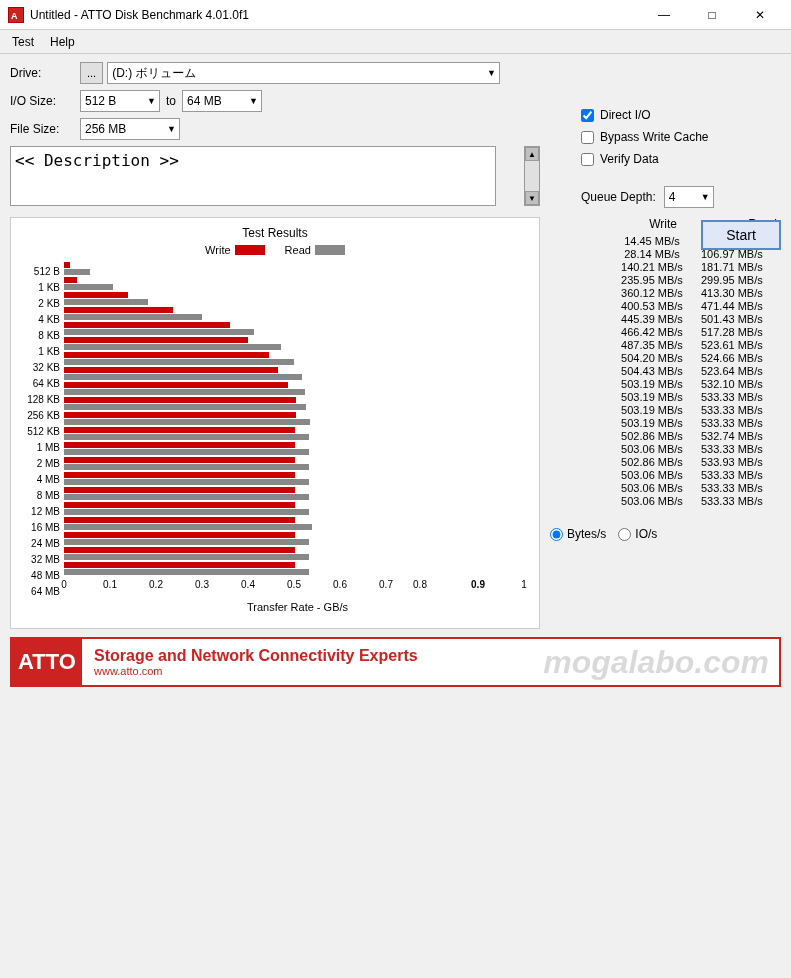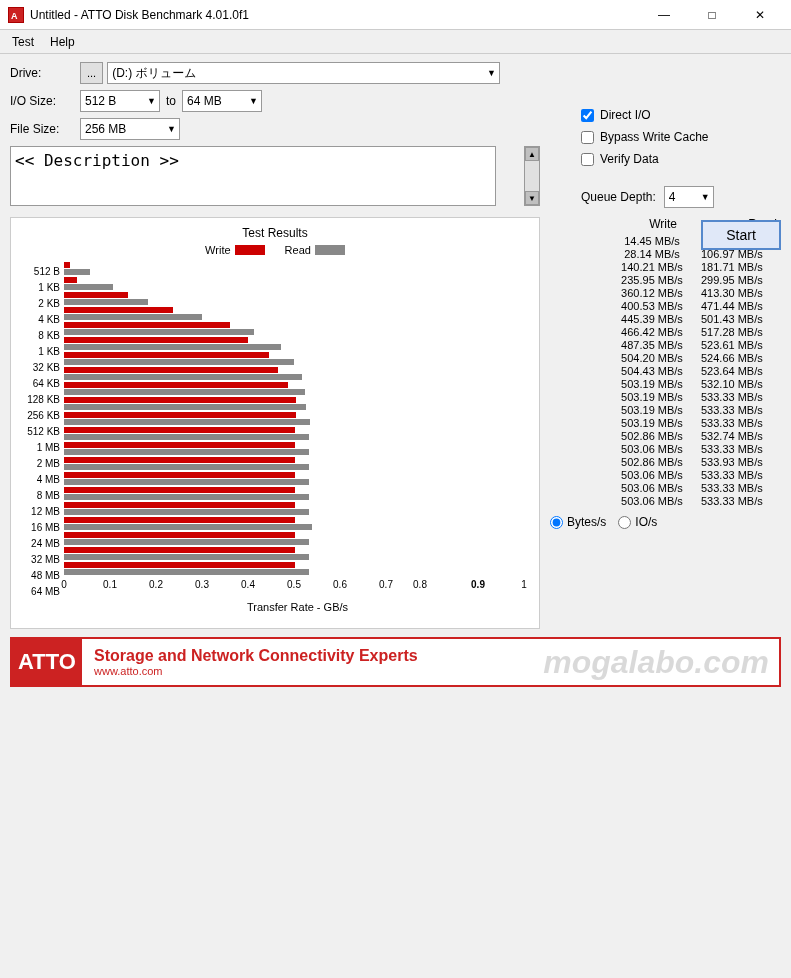--- a/index.html
+++ b/index.html
@@ -78,21 +78,21 @@
     
     
     .results-panel { flex: 1; }
     .results-header { display: flex; justify-content: flex-end; gap: 20px; font-size: 12px; font-weight: normal; margin-bottom: 4px; padding-right: 4px; }
     .results-header span { width: 80px; text-align: right; }
     .result-row { display: flex; justify-content: flex-end; gap: 4px; font-size: 11px; margin-bottom: 1px; }
     .result-write { width: 90px; text-align: center; }
     .result-read { width: 80px; text-align: left; }
     
     
-    .radio-row { display: flex; align-items: center; gap: 12px; margin-top: 8px; font-size: 12px; }
+    .radio-row { display: flex; align-items: center; gap: 12px; margin-top: 20px; font-size: 12px; }
     .radio-item { display: flex; align-items: center; gap: 4px; }
     
     
     .footer { display: flex; align-items: center; height: 50px; border: 2px solid #cc2222; background: white; margin-top: 8px; overflow: hidden; }
     .footer-logo { background: #cc2222; color: white; font-weight: bold; font-size: 22px; width: 70px; height: 50px; display: flex; align-items: center; justify-content: center; flex-shrink: 0; }
     .footer-text { flex: 1; padding: 4px 12px; }
     .footer-tagline { color: #cc2222; font-size: 16px; font-weight: bold; }
     .footer-url { font-size: 11px; color: #cc2222; }
     .footer-watermark { font-size: 32px; color: rgba(0,0,0,0.15); font-style: italic; font-weight: bold; padding-right: 10px; }
     

